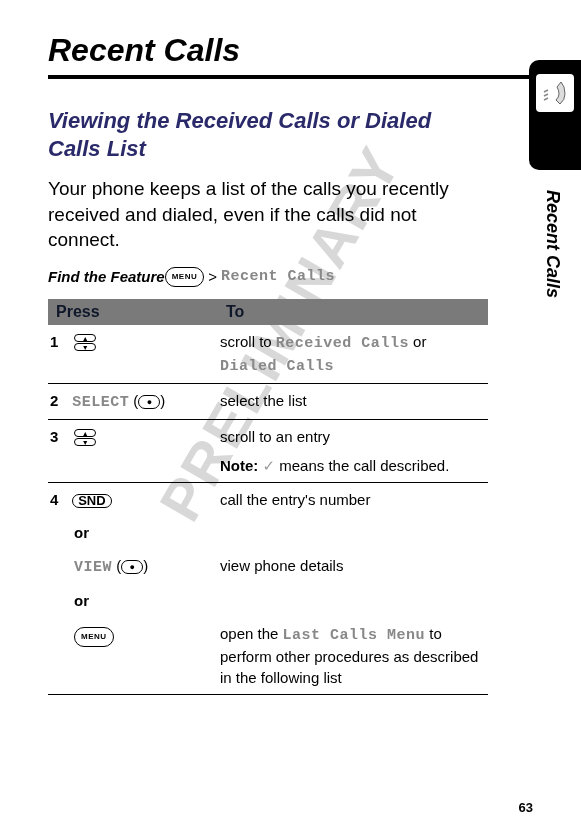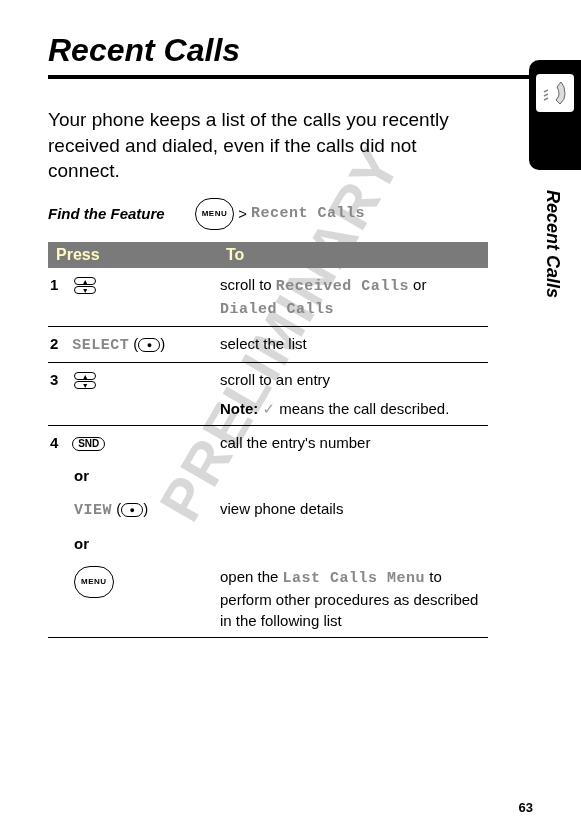--- a/index.html
+++ b/index.html
@@ -35,41 +35,40 @@
     }
     .intro {
       font-size: 19px;
       line-height: 1.35;
       margin-bottom: 14px;
       max-width: 430px;
     }
     .feature-line {
       display: flex;
       align-items: center;
-      gap: 30px;
       margin-bottom: 12px;
       font-size: 15px;
     }
     .feature-label {
       font-weight: bold;
       font-style: italic;
     }
     .feature-path {
       display: flex;
       align-items: center;
       gap: 4px;
     }
     .menu-key {
       display: inline-flex;
       align-items: center;
       justify-content: center;
       border: 1.5px solid #000;
       border-radius: 50px;
       padding: 0 6px;
-      height: 32px;
+      height: 20px;
       font-size: 8px;
       font-weight: bold;
       letter-spacing: 0.5px;
     }
     .mono {
       font-family: "Courier New", monospace;
       color: #888;
       font-weight: bold;
       letter-spacing: 0.5px;
     }
@@ -91,21 +90,21 @@
       z-index: 1;
     }
     table {
       width: 100%;
       max-width: 440px;
       border-collapse: collapse;
       font-size: 15px;
     }
     thead th {
       background: #7a7a7a;
-      color: #fef9c3;
+      color: #0f172a;
       font-weight: bold;
       text-align: left;
       padding: 4px 8px;
       font-size: 16px;
     }
     thead th:first-child { width: 170px; }
     tbody tr { border-bottom: 1px solid #000; }
     tbody tr.no-border { border-bottom: none; }
     tbody td {
       padding: 6px 8px 6px 2px;
@@ -147,21 +146,21 @@
       font-size: 9px;
     }
     .snd-key {
       display: inline-flex;
       align-items: center;
       justify-content: center;
       border: 1.5px solid #000;
       border-radius: 50px;
       padding: 0 5px;
       height: 14px;
-      font-size: 10px;
+      font-size: 13px;
       font-weight: bold;
       vertical-align: middle;
     }
     .note-label { font-weight: bold; }
     .check { color: #999; }
     .or-text {
       font-weight: bold;
       padding-left: 24px;
     }
     .sub-indent { padding-left: 24px; }
@@ -218,20 +217,21 @@
     </svg>
   </div>
 </div>
 
 <div class="side-label">Recent Calls</div>
 
 <div class="page content-wrap">
   <h1 class="title">Recent Calls</h1>
   <div class="title-underline"></div>
 
+  <h2 class="subtitle">Viewing the Received Calls or Dialed Calls List</h2>
 
   <p class="intro">Your phone keeps a list of the calls you recently received and dialed, even if the calls did not connect.</p>
 
   <div class="feature-line">
     <span class="feature-label">Find the Feature</span>
     <span class="feature-path">
       <span class="menu-key">MENU</span>
       <span>&gt;</span>
       <span class="mono">Recent Calls</span>
     </span>

